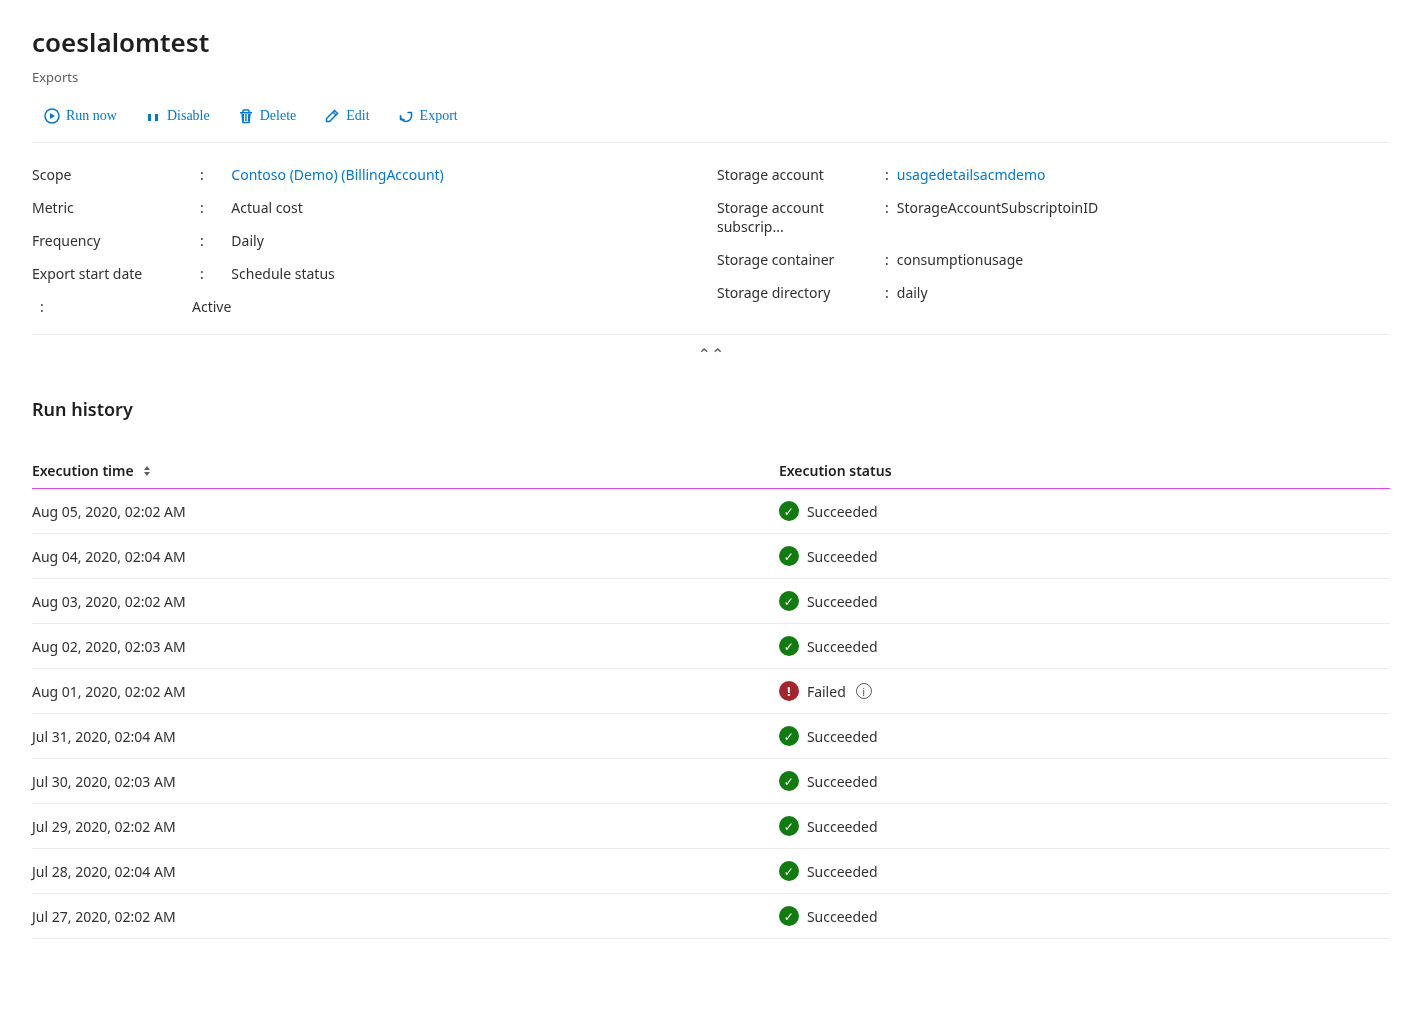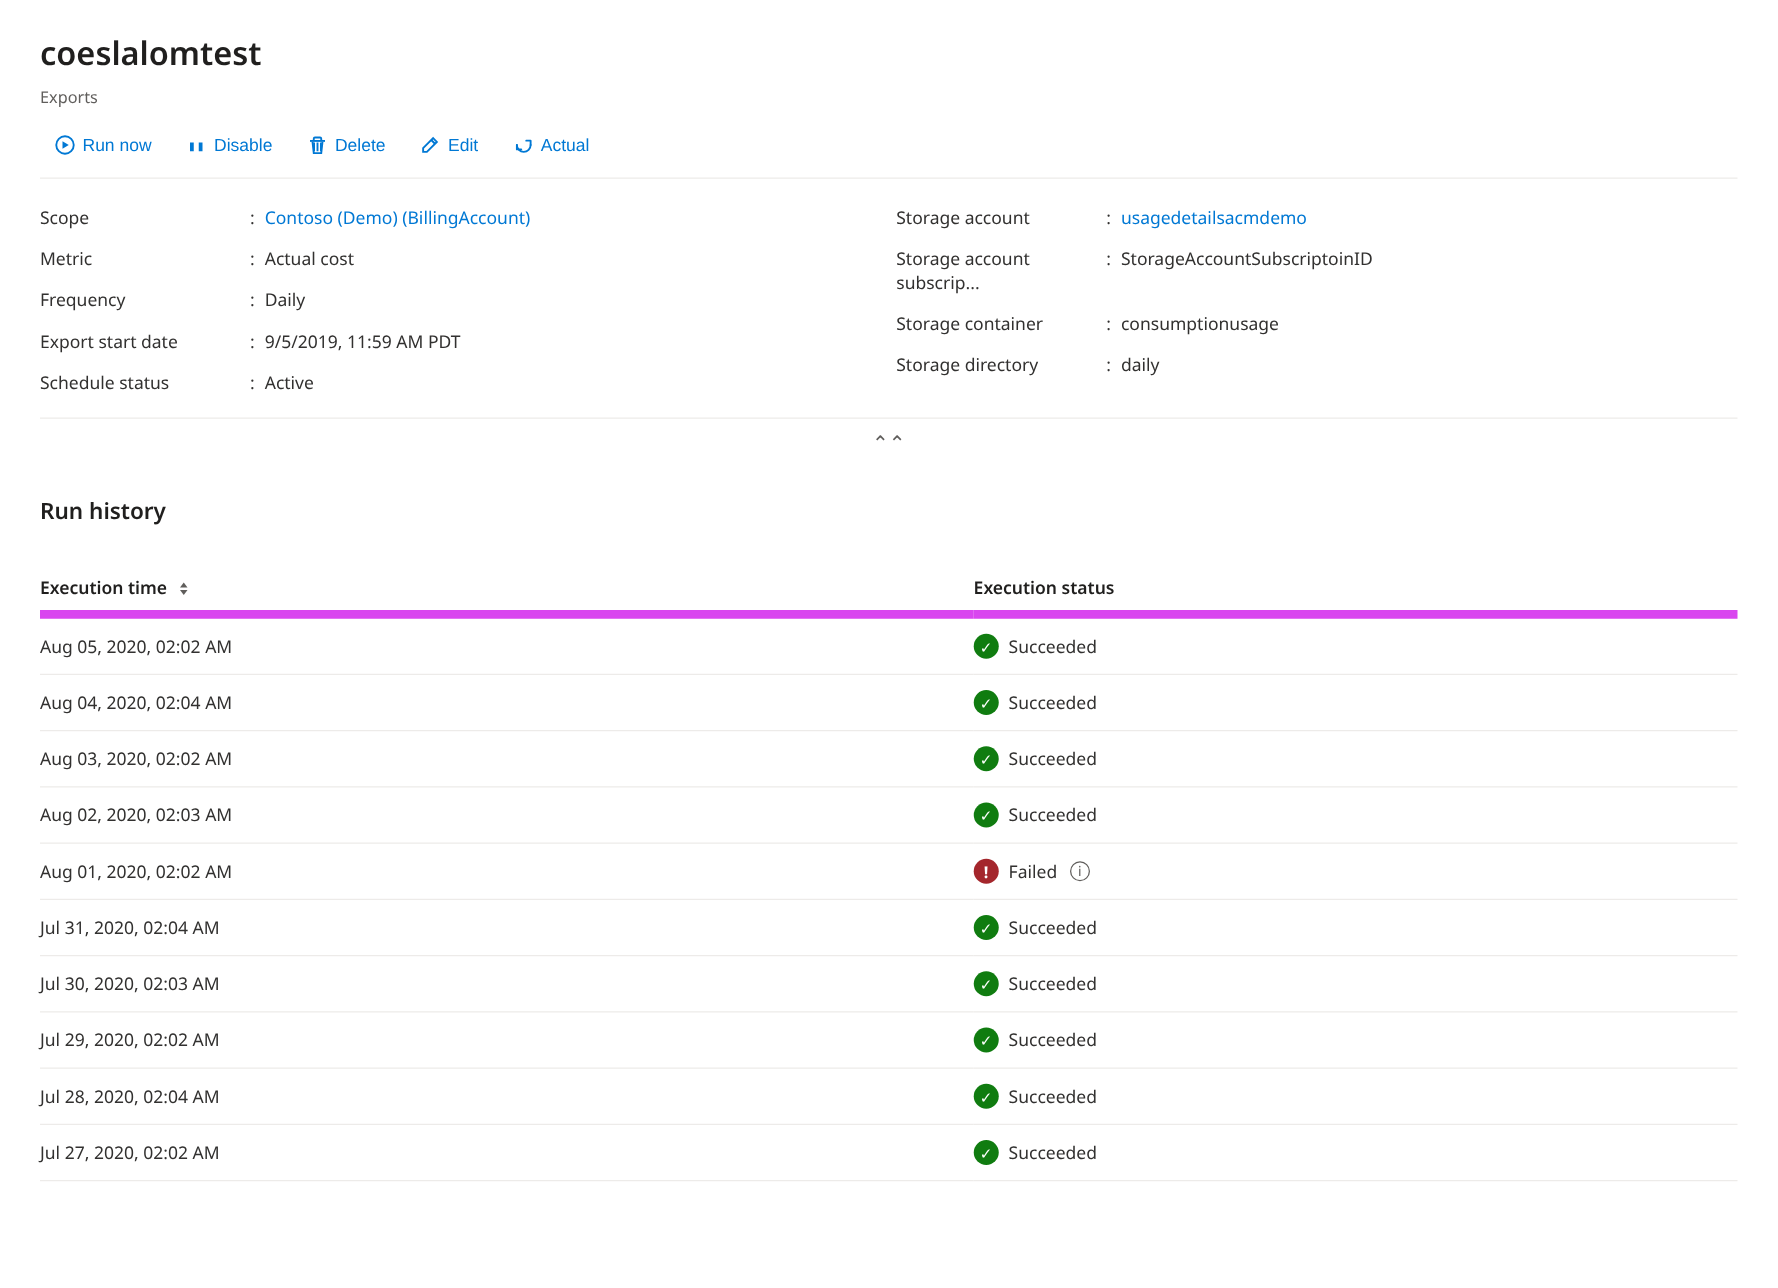--- a/index.html
+++ b/index.html
@@ -32,21 +32,21 @@
     .toolbar-btn {
       display: flex;
       align-items: center;
       gap: 6px;
       padding: 6px 12px;
       background: none;
       border: none;
       cursor: pointer;
       color: #0078d4;
       font-size: 14px;
-      font-family: Liberation Sans, sans-serif;
+      font-family: Liberation Serif, serif;
       border-radius: 2px;
     }
     .toolbar-icon {
       font-size: 16px;
       display: inline-flex;
       align-items: center;
     }
     .details-grid {
       display: grid;
       grid-template-columns: 1fr 1fr;
@@ -103,21 +103,21 @@
     .history-table {
       width: 100%;
       border-collapse: collapse;
     }
     .history-table th {
       text-align: left;
       font-weight: 600;
       font-size: 14px;
       color: #201f1e;
       padding: 8px 0;
-      border-bottom: 7px solid #d946ef;
+      border-bottom: 1px solid #d946ef;
     }
     .history-table td {
       padding: 12px 0;
       border-bottom: 1px solid #edebe9;
       font-size: 14px;
       color: #323130;
     }
     .sort-icon {
       display: inline-flex;
       align-items: center;
@@ -225,39 +225,38 @@
   </button>
 
   <button class="toolbar-btn">
     <span class="toolbar-icon">
       <svg width="16" height="16" viewBox="0 0 16 16" fill="none">
         <path d="M13.5 8A5.5 5.5 0 012.5 8" stroke="#0078d4" stroke-width="1.5" stroke-linecap="round"></path>
         <path d="M13.5 8V4.5H10" stroke="#0078d4" stroke-width="1.5" stroke-linecap="round" stroke-linejoin="round"></path>
         <path d="M2.5 8V11.5H6" stroke="#0078d4" stroke-width="1.5" stroke-linecap="round" stroke-linejoin="round"></path>
       </svg>
     </span>
-    <span>Actual</span>
+    <span>Export</span>
   </button>
 </div>
 
 <div class="details-grid">
 
   <div class="details-col" id="details-left">
       <span class="detail-label">Scope</span>
       <span class="detail-colon">:</span>
       <a class="detail-value link" href="#">Contoso (Demo) (BillingAccount)</a>
       <span class="detail-label">Metric</span>
       <span class="detail-colon">:</span>
       <span class="detail-value">Actual cost</span>
       <span class="detail-label">Frequency</span>
       <span class="detail-colon">:</span>
       <span class="detail-value">Daily</span>
       <span class="detail-label">Export start date</span>
       <span class="detail-colon">:</span>
-      <span class="detail-value">9/5/2019, 11:59 AM PDT</span>
       <span class="detail-label">Schedule status</span>
       <span class="detail-colon">:</span>
       <span class="detail-value">Active</span>
     </div>
 
   <div class="details-col" id="details-right">
       <span class="detail-label">Storage account</span>
       <span class="detail-colon">:</span>
       <a class="detail-value link" href="#">usagedetailsacmdemo</a>
       <span class="detail-label">Storage account subscrip...</span>

